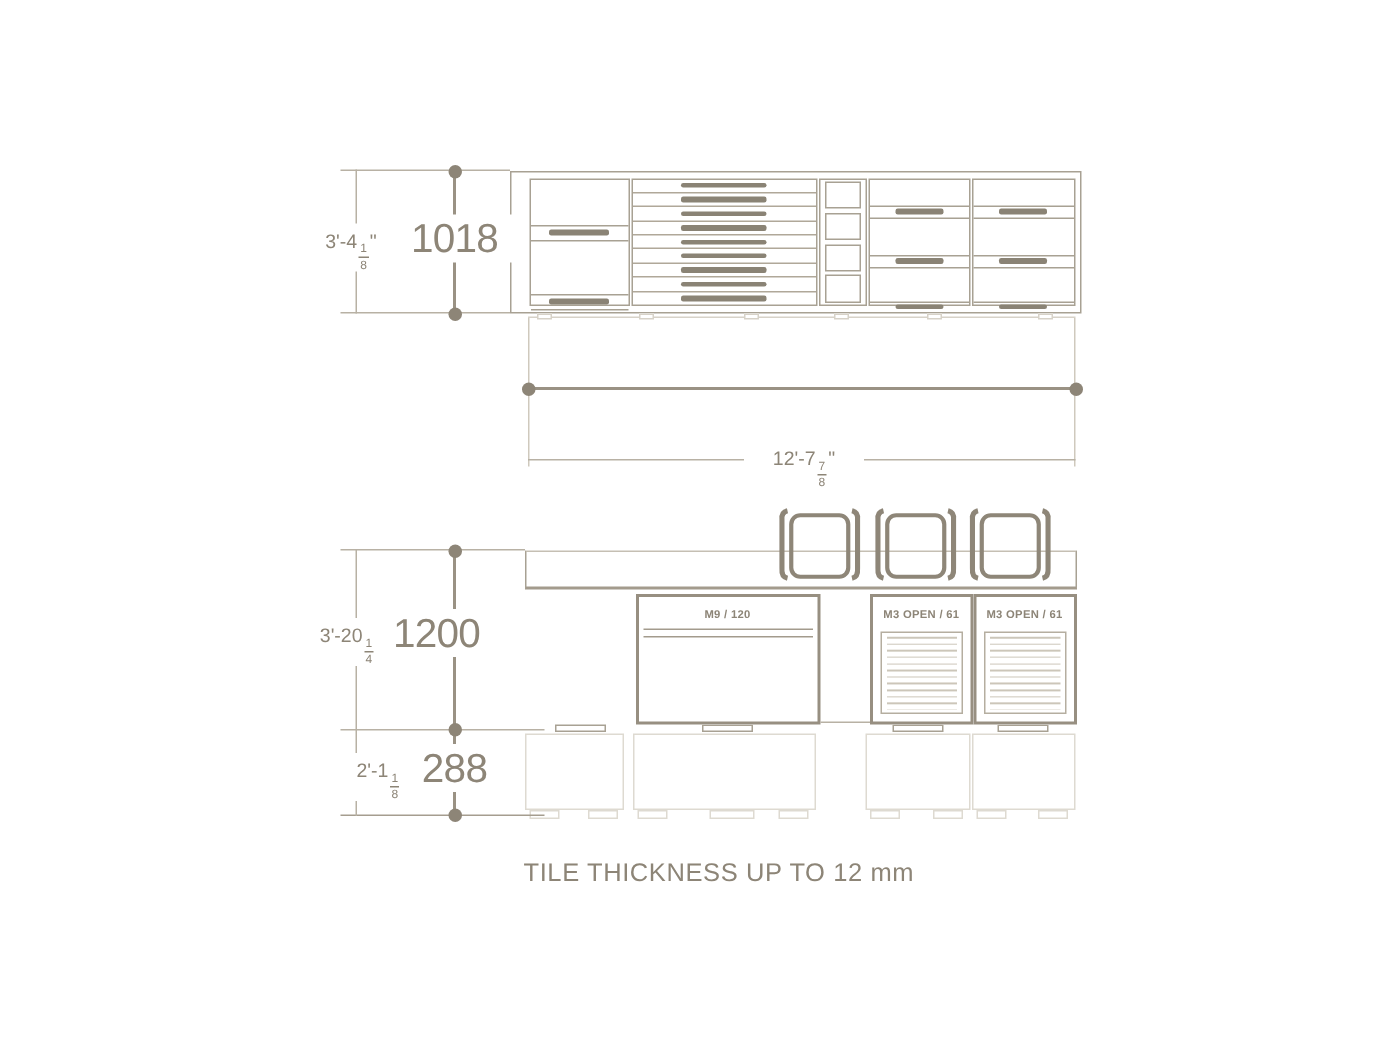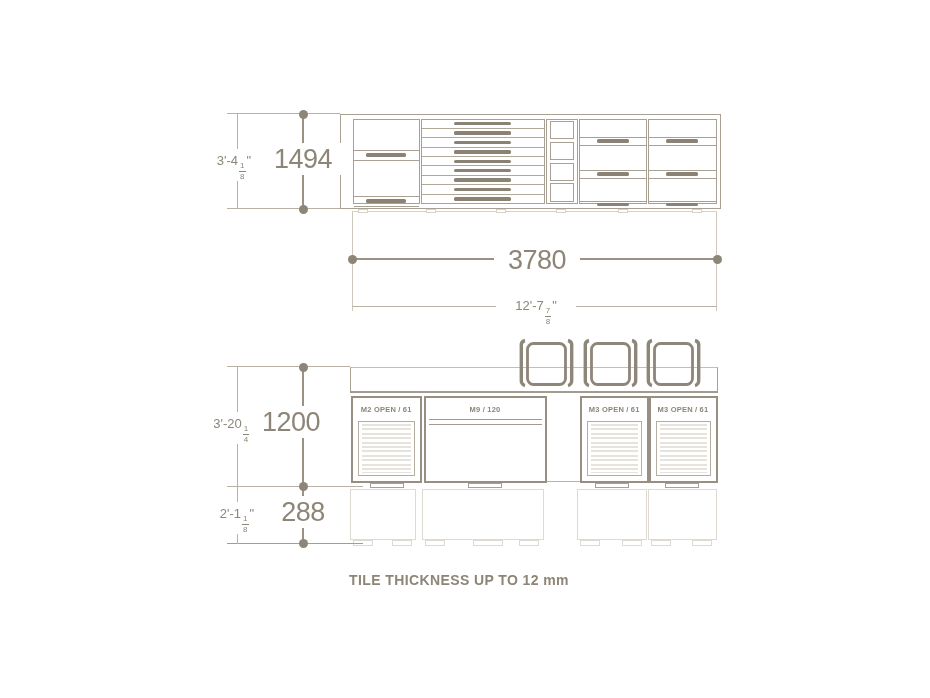--- a/index.html
+++ b/index.html
@@ -43,21 +43,21 @@
   .ptick{width:10px;height:3.5px;border:1px solid #d7d2c8;background:#fff;}
   
   .dim-big{font-size:27px;font-weight:400;letter-spacing:-0.5px;text-align:center;
     background:#fff;line-height:32px;color:#8d8577;}
   .dim-imp{font-size:13px;font-weight:400;text-align:center;background:#fff;
     line-height:24px;color:#8d8577;white-space:nowrap;}
   .fr{display:inline-flex;flex-direction:column;align-items:center;line-height:1;
     font-size:8px;vertical-align:-0.35em;margin:0 1px;}
   .fr .n{border-bottom:1px solid currentColor;padding:0 1px 1px;}
   .fr .d{padding-top:1px;}
-  .note{font-size:14px;font-weight:700;letter-spacing:0.4px;color:#8d8577;white-space:nowrap;}
+  .note{font-size:17px;font-weight:400;letter-spacing:0.4px;color:#8d8577;white-space:nowrap;}
   svg{display:block;}
 </style>
 </head>
 <body>
 
 <div id="canvas">
 
   <div class="abs frame" style="left:340px;top:114px;width:381px;height:95px;border-width:1.5px;"></div>
 
   <div class="abs frame" style="left:352.5px;top:118.5px;width:67px;height:85.5px;">
@@ -151,28 +151,27 @@
   <div class="abs hline" style="left:227px;top:113.2px;width:113px;"></div>
   <div class="abs hline" style="left:227px;top:208.3px;width:113px;"></div>
   <div class="abs vline" style="left:236.5px;top:113.2px;height:96px;"></div>
   <div class="abs vline-dark" style="left:302.3px;top:114px;height:95px;"></div>
   <div class="abs dot" style="left:298.5px;top:109.5px;"></div>
   <div class="abs dot" style="left:298.5px;top:204.5px;"></div>
   <div class="abs dim-imp" style="left:198px;top:149px;width:72px;"><span>3'-4</span><span class="fr">
         <span class="n">1</span>
         <span class="d">8</span>
       </span><span>"</span></div>
-  <div class="abs dim-big" style="left:263px;top:143px;width:80px;">1494</div>
+  <div class="abs dim-big" style="left:263px;top:143px;width:80px;">1018</div>
 
   <div class="abs vline-ext" style="left:351.7px;top:212px;height:99px;"></div>
   <div class="abs vline-ext" style="left:716.3px;top:212px;height:99px;"></div>
   <div class="abs hline-dark" style="left:352px;top:258.3px;width:365px;"></div>
   <div class="abs dot" style="left:347.7px;top:254.5px;"></div>
   <div class="abs dot" style="left:712.7px;top:254.5px;"></div>
-  <div class="abs dim-big" style="left:494px;top:244px;width:86px;">3780</div>
   <div class="abs hline" style="left:352px;top:305.8px;width:365px;"></div>
   <div class="abs dim-imp" style="left:496px;top:294px;width:80px;"><span>12'-7</span><span class="fr">
         <span class="n">7</span>
         <span class="d">8</span>
       </span><span>"</span></div>
 
   <div class="abs" style="left:350px;top:367px;width:367.5px;height:26px;background:#fff;
               border-top:1px solid #c5bfb3;border-left:1.4px solid #a8a193;
               border-right:1.4px solid #a8a193;border-bottom:2px solid #a39b8d;"></div>
 
@@ -191,24 +190,20 @@
     </svg>
   </div>
   <div class="abs" style="left:644px;top:337px;">
     <svg width="59" height="52" viewBox="0 0 59 52" fill="none" stroke="#8e8678">
       <path d="M8 3.5 C4.8 4.2 4 6.5 4.3 9.5 L4.3 42 C4 45.5 4.8 47.8 8 48.5" stroke-width="3.4"></path>
       <path d="M51 3.5 C54.2 4.2 55 6.5 54.7 9.5 L54.7 42 C55 45.5 54.2 47.8 51 48.5" stroke-width="3.4"></path>
       <rect x="10.5" y="6.5" width="38" height="41" rx="6" stroke-width="2.8"></rect>
     </svg>
   </div>
 
-  <div class="abs frame-thick" style="left:351px;top:396px;width:70.5px;height:87px;">
-    <div class="unit-label">M2 OPEN / 61</div>
-    <div class="slatbox"></div>
-  </div>
   <div class="abs frame-thick" style="left:423.5px;top:396px;width:123px;height:87px;">
     <div class="unit-label">M9 / 120</div>
     <div class="shelf"></div>
   </div>
   <div class="abs frame-thick" style="left:580px;top:396px;width:68.5px;height:87px;">
     <div class="unit-label">M3 OPEN / 61</div>
     <div class="slatbox"></div>
   </div>
   <div class="abs frame-thick" style="left:648.5px;top:396px;width:69px;height:87px;">
     <div class="unit-label">M3 OPEN / 61</div>
@@ -243,21 +238,21 @@
   <div class="abs vline" style="left:236.5px;top:366.4px;height:178px;"></div>
   <div class="abs vline-dark" style="left:302.3px;top:367px;height:177px;"></div>
   <div class="abs dot" style="left:298.5px;top:362.5px;"></div>
   <div class="abs dot" style="left:298.5px;top:481.5px;"></div>
   <div class="abs dot" style="left:298.5px;top:539.2px;"></div>
   <div class="abs dim-imp" style="left:196px;top:412px;width:76px;"><span>3'-20</span><span class="fr">
         <span class="n">1</span>
         <span class="d">4</span>
       </span><span>"</span></div>
   <div class="abs dim-big" style="left:250px;top:406px;width:82px;">1200</div>
-  <div class="abs dim-imp" style="left:202px;top:502px;width:70px;"><span>2'-1</span><span class="fr">
+  <div class="abs dim-imp" style="left:202px;top:502px;width:70px;text-align:right;"><span>2'-1</span><span class="fr">
         <span class="n">1</span>
         <span class="d">8</span>
       </span><span>"</span></div>
   <div class="abs dim-big" style="left:266px;top:496px;width:74px;">288</div>
 
   <div class="abs note" style="left:349px;top:572px;">TILE THICKNESS UP TO 12 mm</div>
 
 </div>
 
 </body></html>

